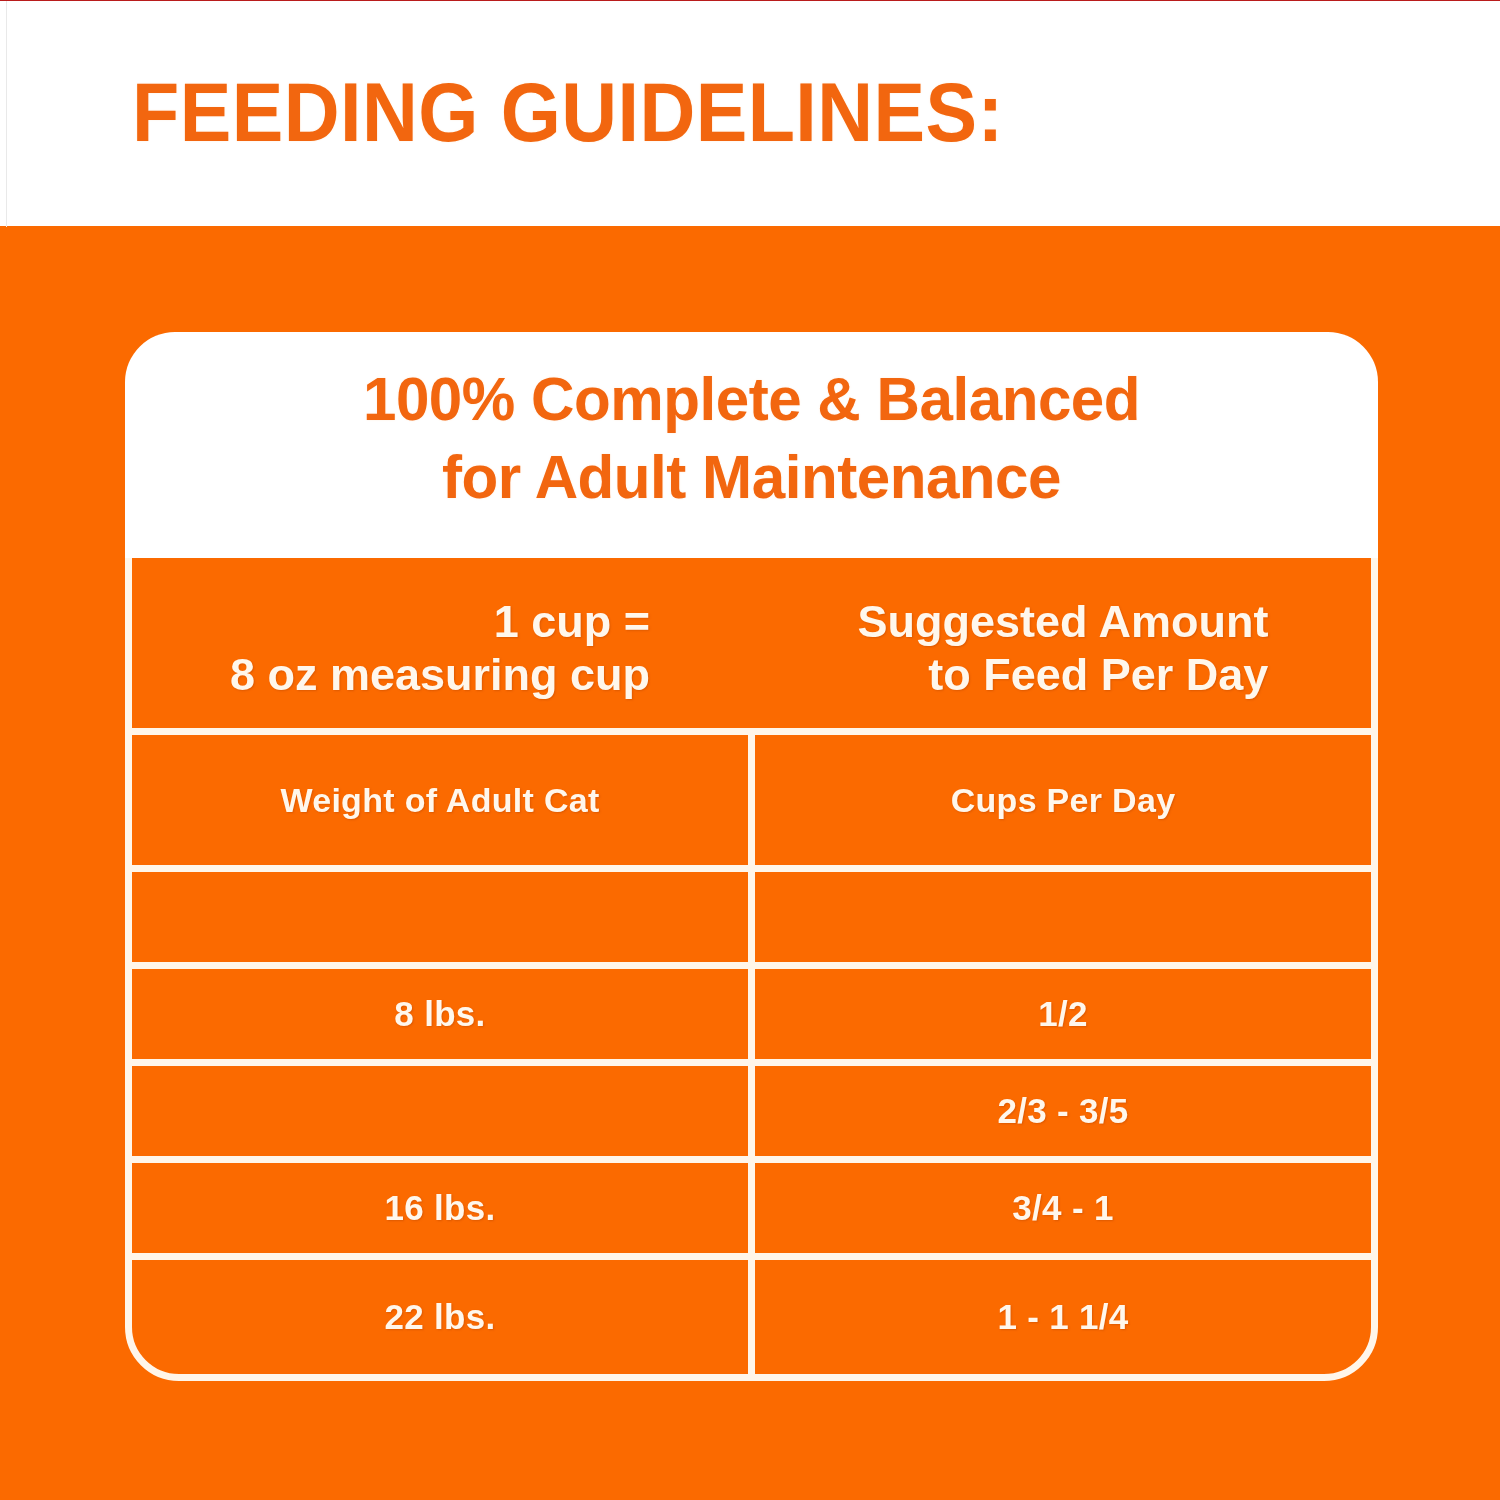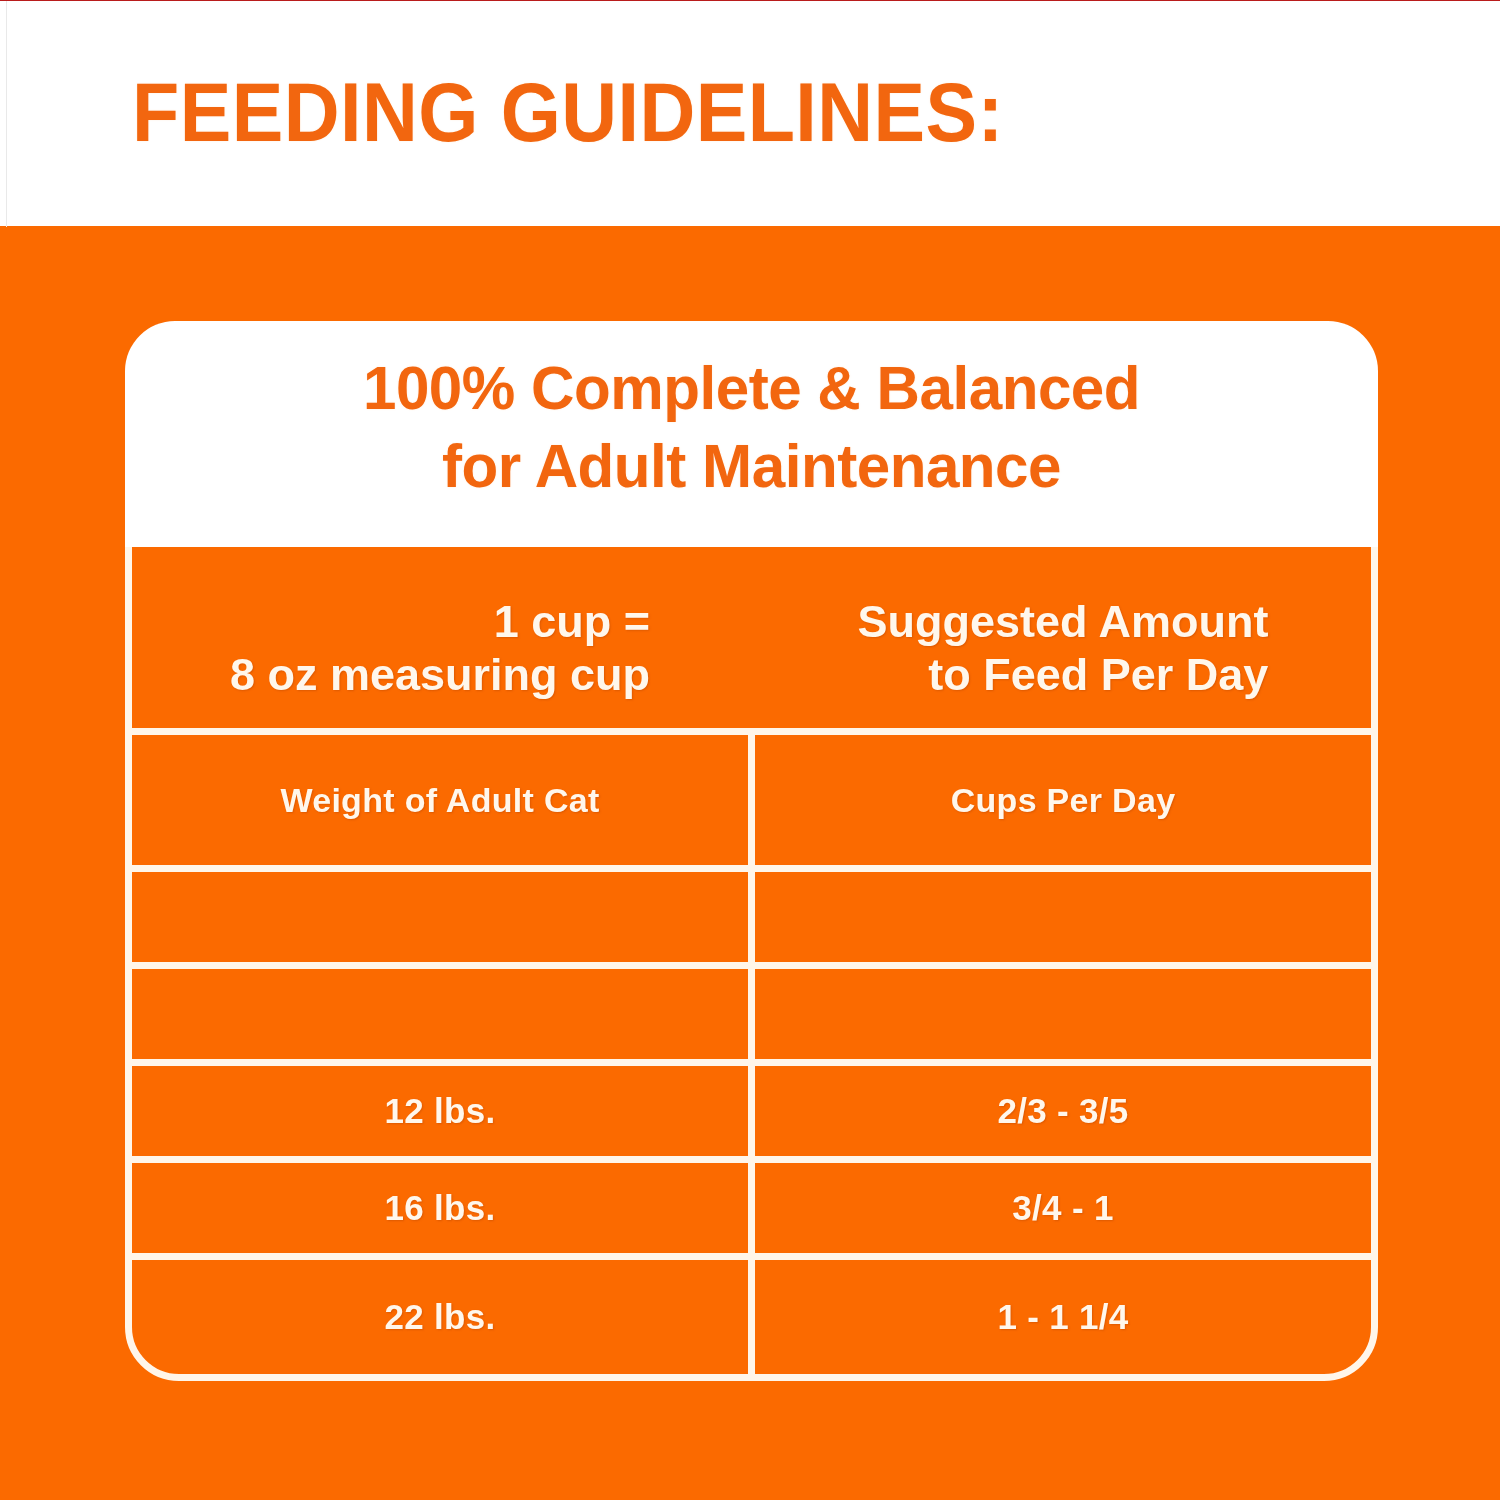--- a/index.html
+++ b/index.html
@@ -59,21 +59,21 @@
     height: 1040px;
     border: 7px solid #FFF6EA;
     border-radius: 54px;
     box-sizing: border-box;
     background: transparent;
   }
   
   .card-top {
     position: absolute;
     left: 125px;
-    top: 321px;
+    top: 332px;
     width: 1253px;
     height: 226px;
     background: #ffffff;
     border-radius: 50px 50px 0 0;
     box-sizing: border-box;
   }
   .card-headline {
     position: absolute;
     left: 0;
     top: 28px;
@@ -186,25 +186,28 @@
       <div class="cell left">Weight of Adult Cat</div>
       <div class="cell right">Cups Per Day</div>
     </div>
     <div class="vrule" style="top:168px; height:130px"></div>
 
     <div class="rule" style="top:298px"></div>
 
     <div class="vrule" style="top:305px; height:90px"></div>
     <div class="rule" style="top:395px"></div>
 
+    <div class="trow drow" style="top:402px">
+      <div class="cell left">8 lbs.</div>
+      <div class="cell right">1/2</div>
+    </div>
     <div class="vrule" style="top:402px; height:90px"></div>
     <div class="rule" style="top:492px"></div>
 
     <div class="trow drow" style="top:499px">
-      <div class="cell left">12 lbs.</div>
       <div class="cell right">2/3 - 3/5</div>
     </div>
     <div class="vrule" style="top:499px; height:90px"></div>
     <div class="rule" style="top:589px"></div>
 
     <div class="trow drow" style="top:596px">
       <div class="cell left">16 lbs.</div>
       <div class="cell right">3/4 - 1</div>
     </div>
     <div class="vrule" style="top:596px; height:90px"></div>

